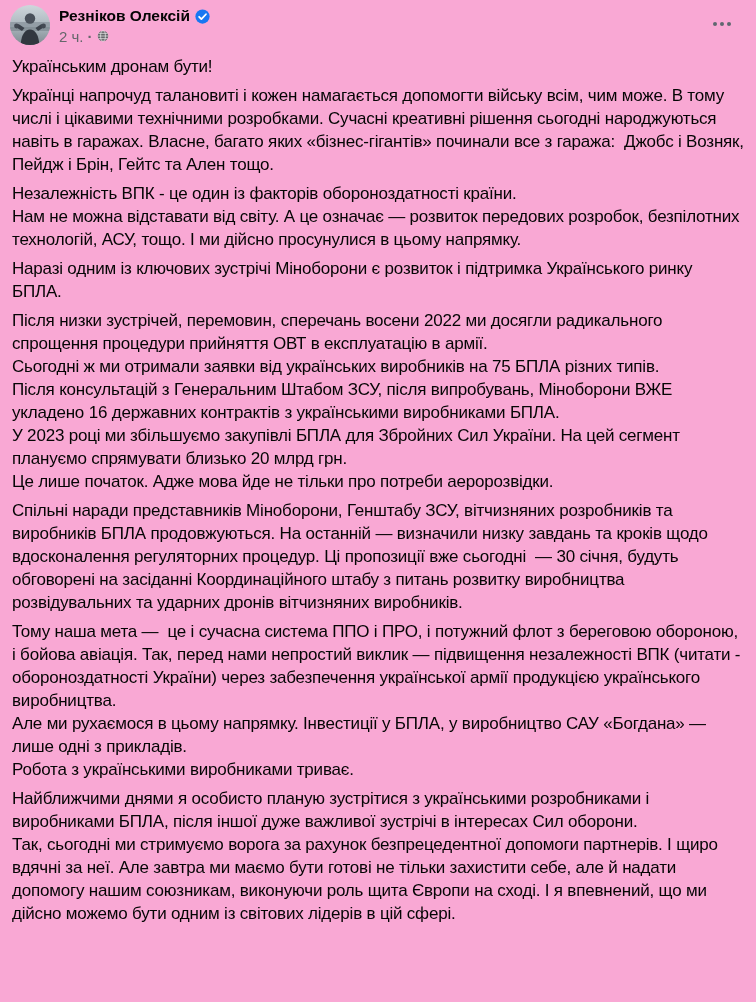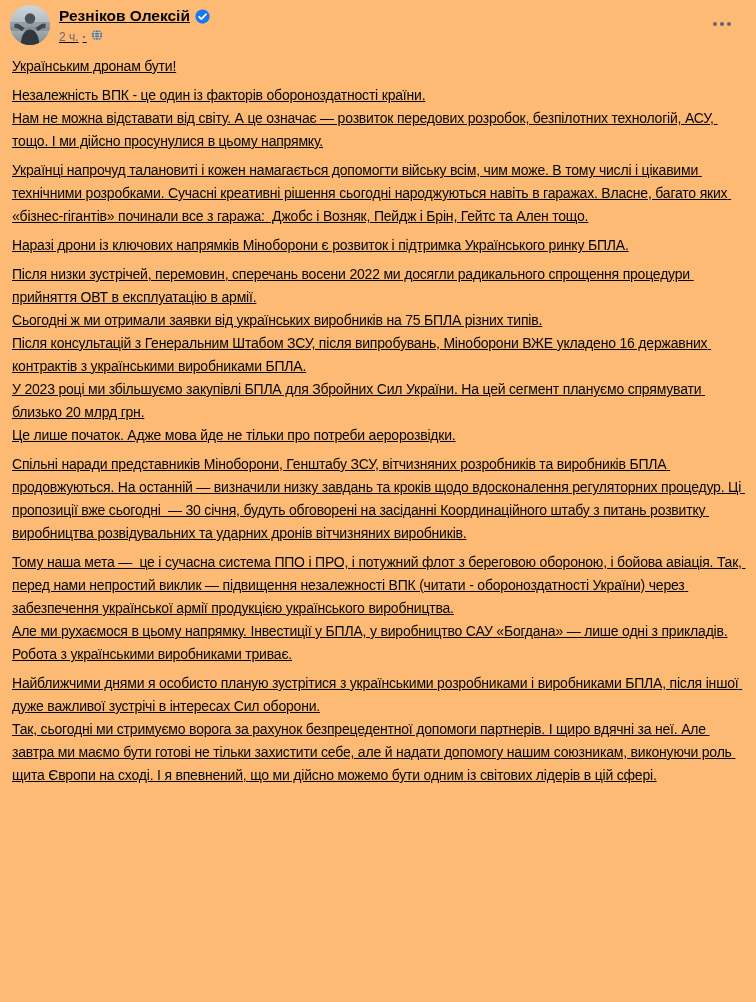--- a/index.html
+++ b/index.html
@@ -4,23 +4,22 @@
 <style>
   * { margin: 0; padding: 0; box-sizing: border-box; }
   html, body {
     width: 756px; height: 1002px;
     background: #ffffff;
     font-family: "Liberation Sans", sans-serif;
     overflow: hidden;
   }
   .post-card {
     width: 756px; height: 1002px;
-    background: #fdba74;
+    background: #f9a8d4;
     position: relative;
-    text-decoration: underline;
   }
   .post-header {
     display: flex;
     align-items: flex-start;
     padding: 5px 16px 0 10px;
     position: relative;
   }
   .avatar {
     width: 40px; height: 40px;
     border-radius: 50%;
@@ -51,21 +50,21 @@
   .verified-icon {
     width: 15px; height: 15px;
     display: inline-block;
     margin-top: 1px;
   }
   .meta-row {
     display: flex;
     align-items: center;
     gap: 4px;
     color: #65676b;
-    font-size: 12px;
+    font-size: 15px;
     line-height: 18px;
     margin-top: 1px;
   }
   .timestamp { cursor: pointer; }
   .meta-dot { font-weight: bold; }
   .globe-icon { display: inline-block; margin-top: 1px; }
   .more-button {
     position: absolute;
     right: 18px;
     top: 13px;
@@ -80,21 +79,21 @@
     width: 4px; height: 4px;
     border-radius: 50%;
     background: #606770;
     box-shadow: -7px 0 0 #606770, 7px 0 0 #606770;
     display: block;
   }
   .post-body {
     padding: 9px 10px 0 12px;
   }
   .post-paragraph {
-    font-size: 14px;
+    font-size: 17px;
     line-height: 23px;
     letter-spacing: -0.2px;
     color: #050505;
     white-space: pre-wrap;
     margin-bottom: 6px;
   }
 </style>
 </head>
 <body>
 
@@ -149,24 +148,24 @@
     </div>
 
     <div class="more-button">
       <span class="dots"></span>
     </div>
 
   </div>
 
   <div class="post-body">
       <p class="post-paragraph">Українським дронам бути!</p>
+      <p class="post-paragraph">Українці напрочуд талановиті і кожен намагається допомогти війську всім, чим може. В тому числі і цікавими технічними розробками. Сучасні креативні рішення сьогодні народжуються навіть в гаражах. Власне, багато яких «бізнес-гігантів» починали все з гаража:  Джобс і Возняк, Пейдж і Брін, Гейтс та Ален тощо.</p>
       <p class="post-paragraph">Незалежність ВПК - це один із факторів обороноздатності країни.
 Нам не можна відставати від світу. А це означає — розвиток передових розробок, безпілотних технологій, АСУ, тощо. І ми дійсно просунулися в цьому напрямку.</p>
-      <p class="post-paragraph">Українці напрочуд талановиті і кожен намагається допомогти війську всім, чим може. В тому числі і цікавими технічними розробками. Сучасні креативні рішення сьогодні народжуються навіть в гаражах. Власне, багато яких «бізнес-гігантів» починали все з гаража:  Джобс і Возняк, Пейдж і Брін, Гейтс та Ален тощо.</p>
-      <p class="post-paragraph">Наразі дрони із ключових напрямків Міноборони є розвиток і підтримка Українського ринку БПЛА.</p>
+      <p class="post-paragraph">Наразі одним із ключових зустрічі Міноборони є розвиток і підтримка Українського ринку БПЛА.</p>
       <p class="post-paragraph">Після низки зустрічей, перемовин, сперечань восени 2022 ми досягли радикального спрощення процедури прийняття ОВТ в експлуатацію в армії.
 Сьогодні ж ми отримали заявки від українських виробників на 75 БПЛА різних типів.
 Після консультацій з Генеральним Штабом ЗСУ, після випробувань, Міноборони ВЖЕ укладено 16 державних контрактів з українськими виробниками БПЛА.
 У 2023 році ми збільшуємо закупівлі БПЛА для Збройних Сил України. На цей сегмент плануємо спрямувати близько 20 млрд грн.
 Це лише початок. Адже мова йде не тільки про потреби аеророзвідки.</p>
       <p class="post-paragraph">Спільні наради представників Міноборони, Генштабу ЗСУ, вітчизняних розробників та виробників БПЛА продовжуються. На останній — визначили низку завдань та кроків щодо вдосконалення регуляторних процедур. Ці пропозиції вже сьогодні  — 30 січня, будуть обговорені на засіданні Координаційного штабу з питань розвитку виробництва розвідувальних та ударних дронів вітчизняних виробників.</p>
       <p class="post-paragraph">Тому наша мета —  це і сучасна система ППО і ПРО, і потужний флот з береговою обороною, і бойова авіація. Так, перед нами непростий виклик — підвищення незалежності ВПК (читати - обороноздатності України) через забезпечення української армії продукцією українського виробництва.
 Але ми рухаємося в цьому напрямку. Інвестиції у БПЛА, у виробництво САУ «Богдана» — лише одні з прикладів.
 Робота з українськими виробниками триває.</p>
       <p class="post-paragraph">Найближчими днями я особисто планую зустрітися з українськими розробниками і виробниками БПЛА, після іншої дуже важливої зустрічі в інтересах Сил оборони.

